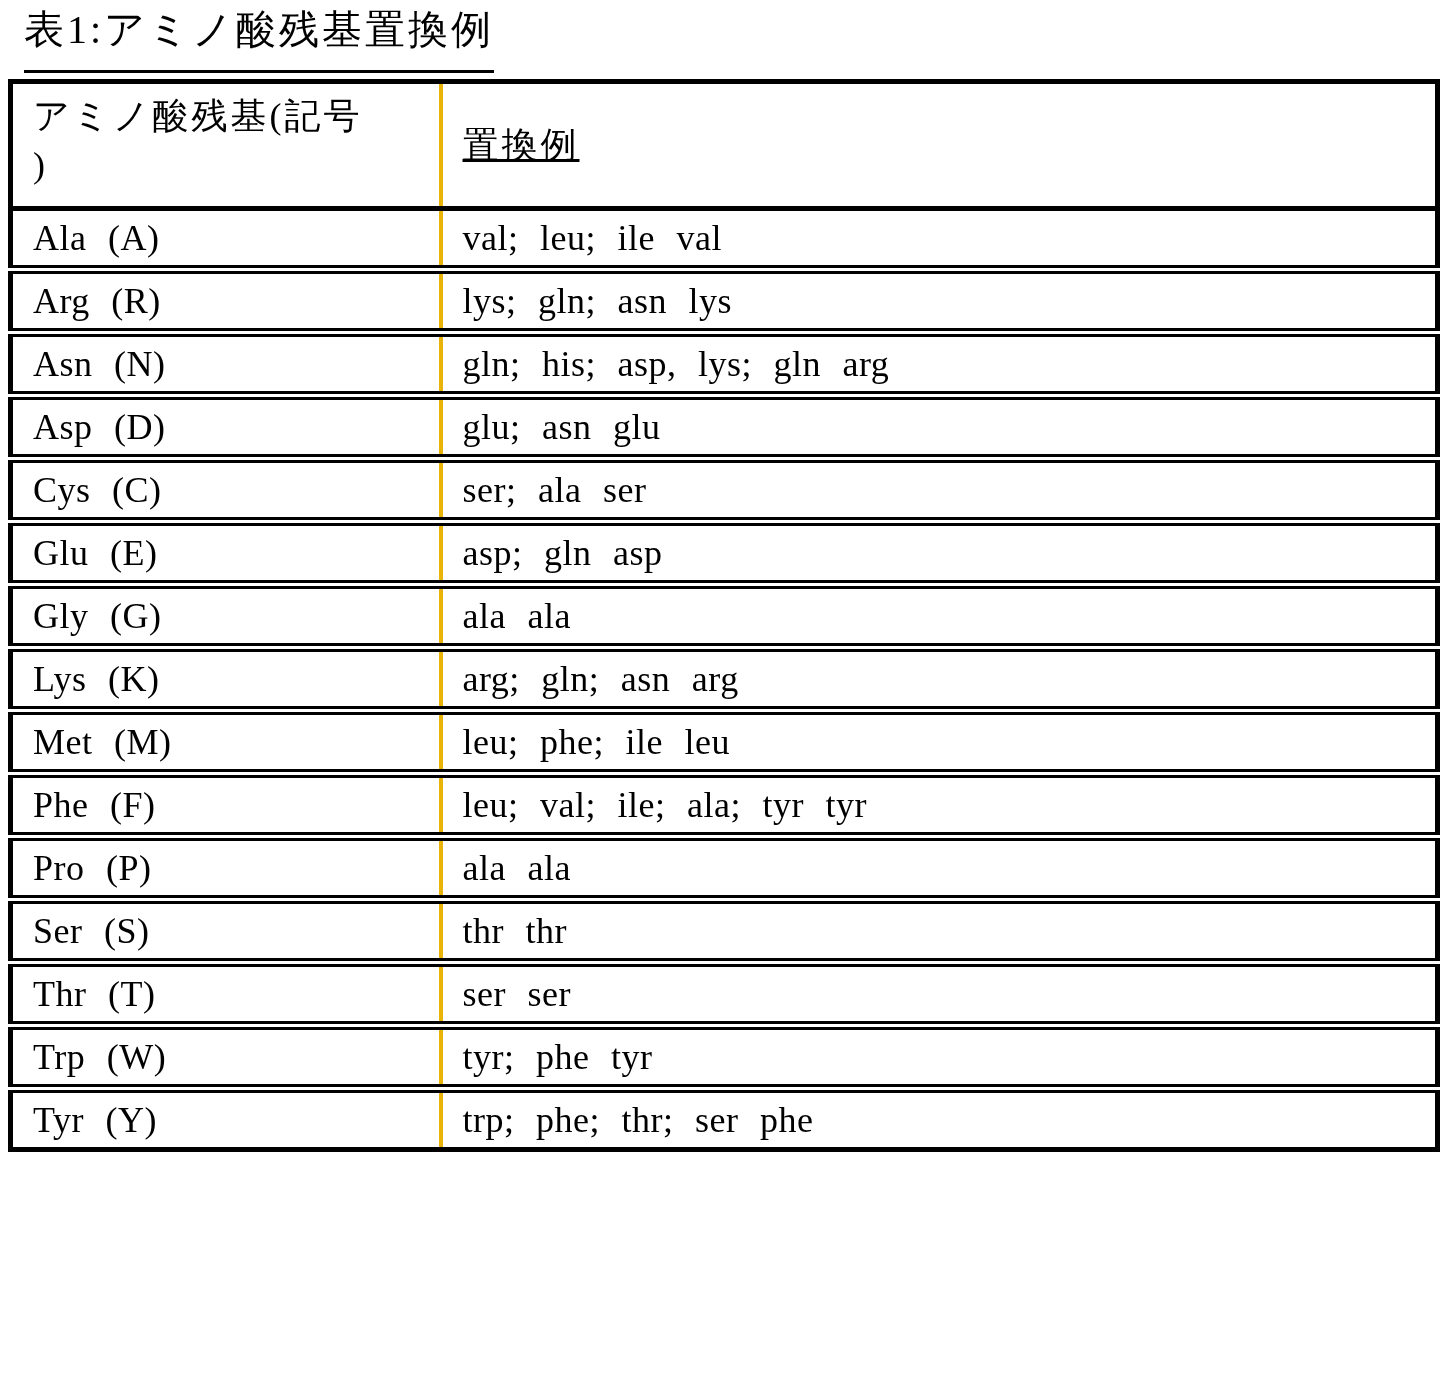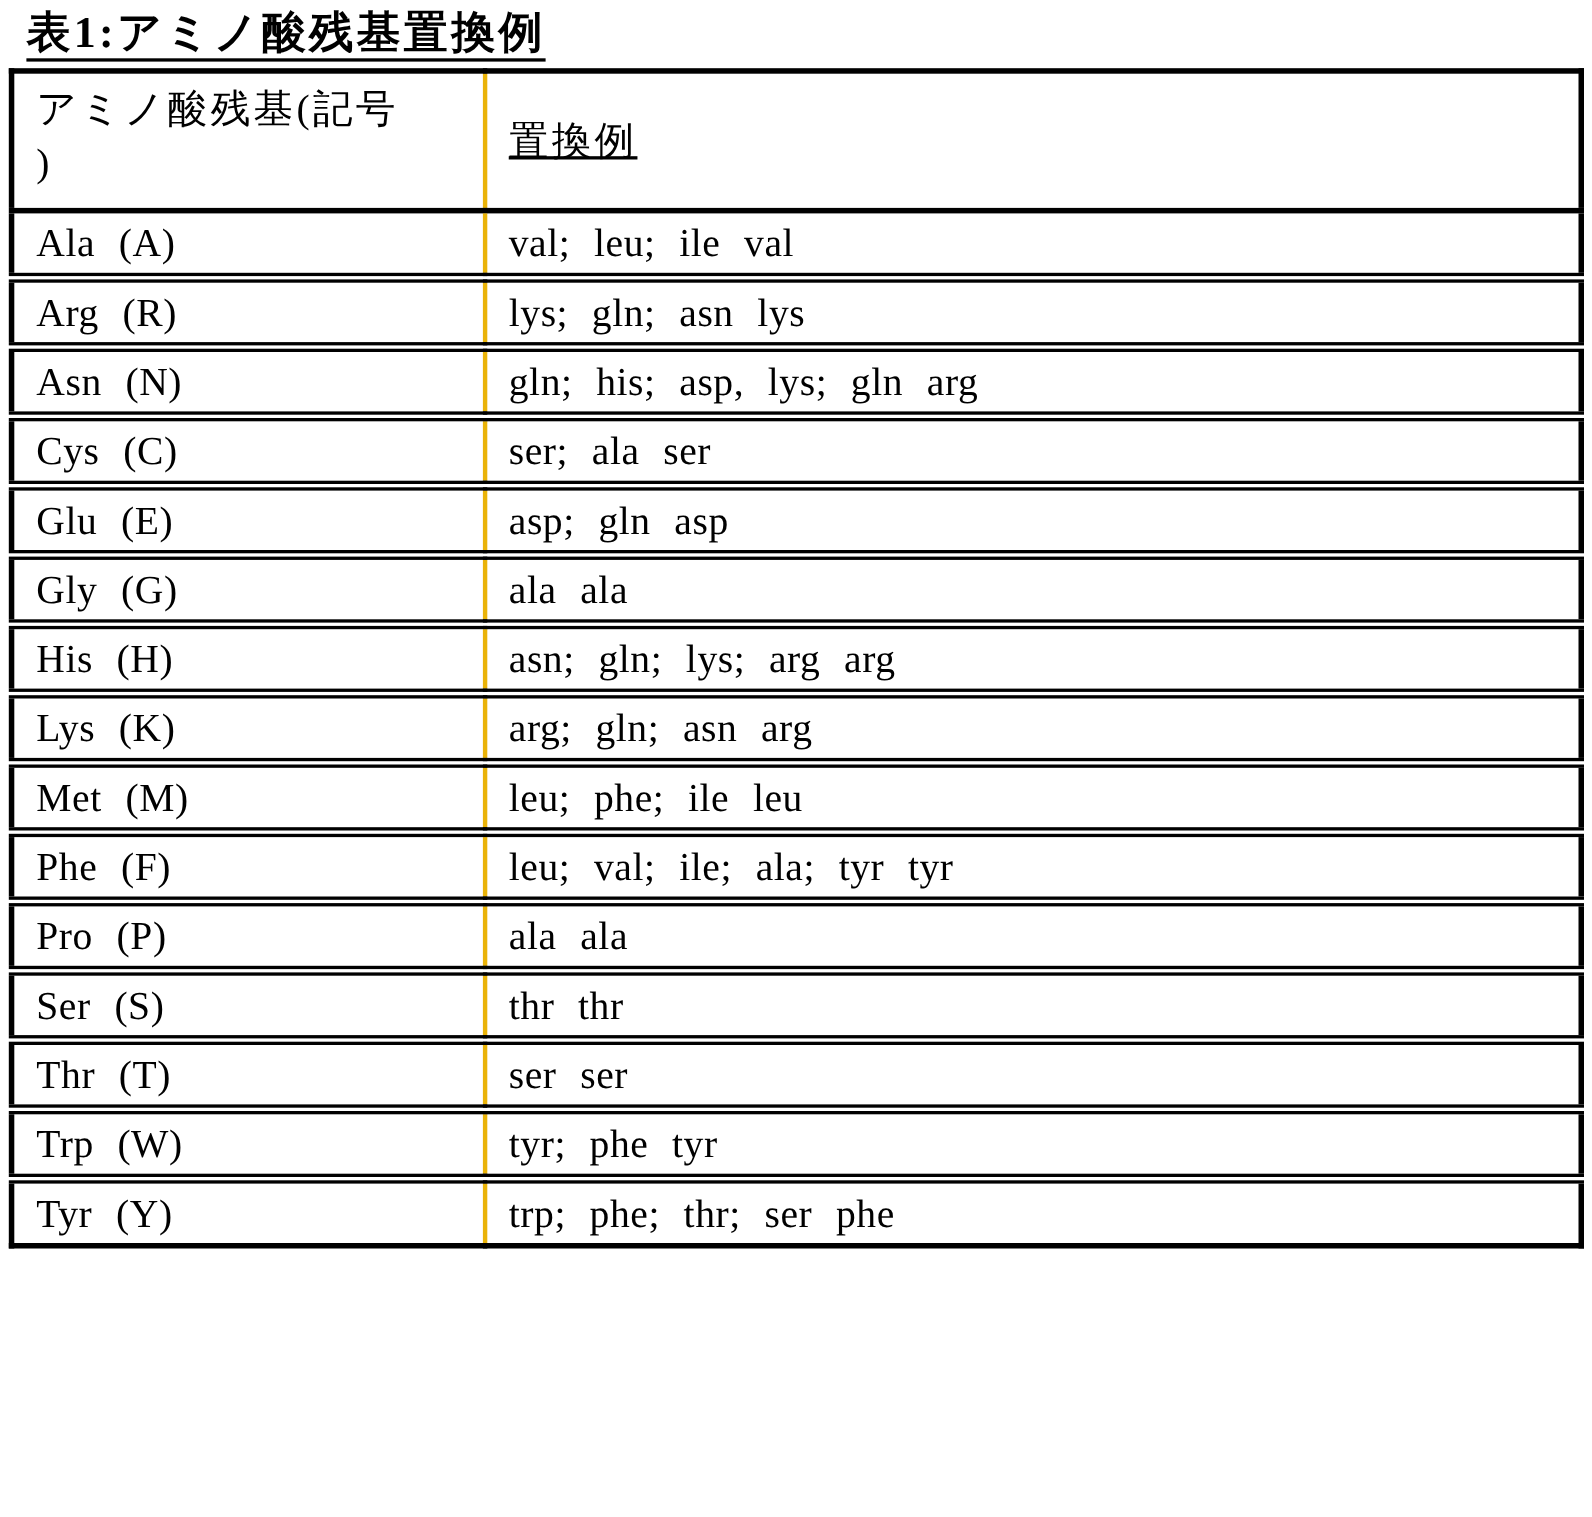--- a/index.html
+++ b/index.html
@@ -13,24 +13,24 @@
     width: 1447px;
     height: 1379px;
     box-sizing: border-box;
     padding: 6px 7px 0 8px;
     background: #ffffff;
     overflow: hidden;
   }
   .doc-title {
     display: inline-block;
     font-size: 40px;
-    font-weight: bold;
+    font-weight: normal;
     letter-spacing: 3px;
     margin: 2px 0 6px 16px;
-    padding-bottom: 1px;
+    padding-bottom: 18px;
     border-bottom: 3px solid #000;
     line-height: 1.1;
   }
   table.subst-table {
     border-collapse: collapse;
     table-layout: fixed;
     width: 1432px;
     border: 5px solid #000;
     background: #fff;
   }
@@ -102,34 +102,34 @@
       </tr>
       <tr>
         <td class="cell-residue">Arg (R)</td>
         <td class="cell-subst">lys; gln; asn lys</td>
       </tr>
       <tr>
         <td class="cell-residue">Asn (N)</td>
         <td class="cell-subst">gln; his; asp, lys; gln arg</td>
       </tr>
       <tr>
+        <td class="cell-residue">Asp (D)</td>
+        <td class="cell-subst">glu; asn glu</td>
+      </tr>
+      <tr>
         <td class="cell-residue">Cys (C)</td>
         <td class="cell-subst">ser; ala ser</td>
       </tr>
       <tr>
         <td class="cell-residue">Glu (E)</td>
         <td class="cell-subst">asp; gln asp</td>
       </tr>
       <tr>
         <td class="cell-residue">Gly (G)</td>
         <td class="cell-subst">ala ala</td>
-      </tr>
-      <tr>
-        <td class="cell-residue">His (H)</td>
-        <td class="cell-subst">asn; gln; lys; arg arg</td>
       </tr>
       <tr>
         <td class="cell-residue">Lys (K)</td>
         <td class="cell-subst">arg; gln; asn arg</td>
       </tr>
       <tr>
         <td class="cell-residue">Met (M)</td>
         <td class="cell-subst">leu; phe; ile leu</td>
       </tr>
       <tr>

